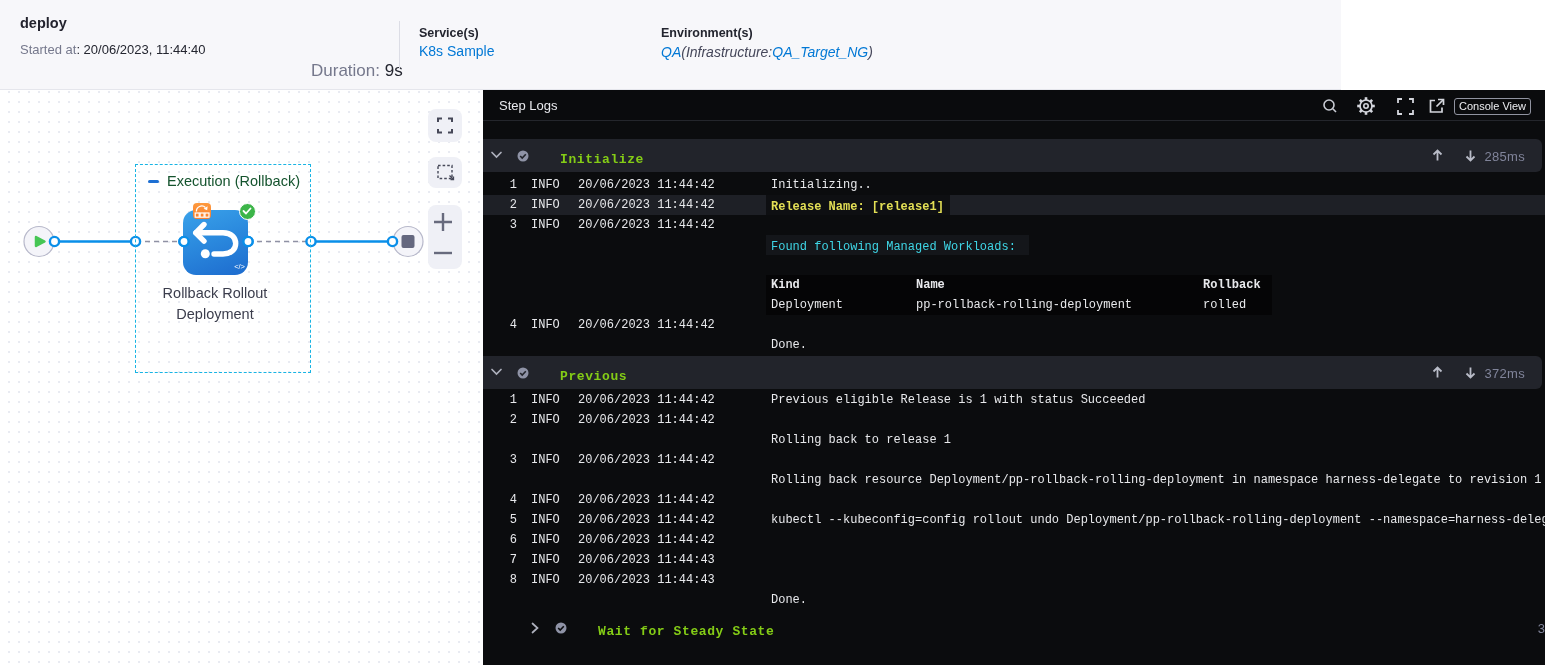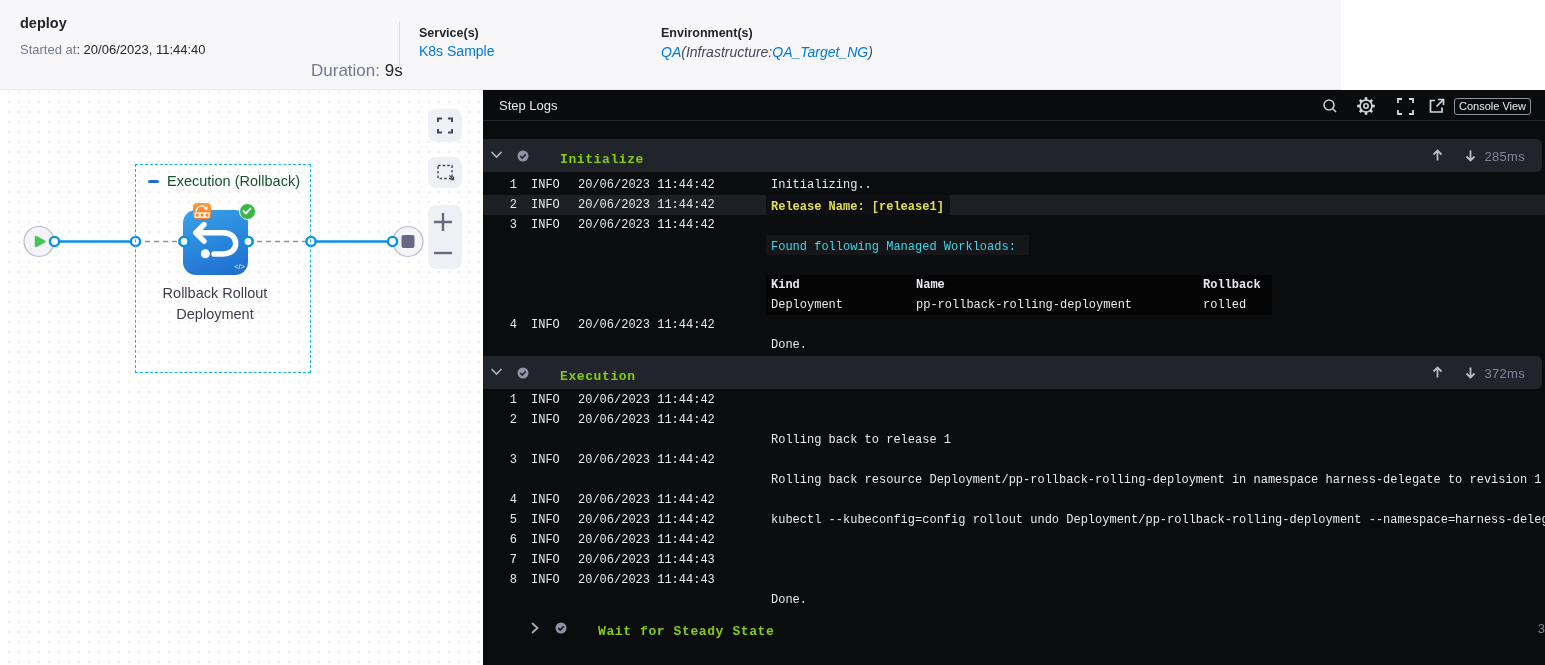--- a/index.html
+++ b/index.html
@@ -249,31 +249,31 @@
     <div class="lrow" style="top:245px"><span class="msg">Done.</span></div>
 
     <div class="secbar" id="bar2">
       <svg style="position:absolute;left:7px;top:11px" width="13" height="10" viewBox="0 0 13 10">
         <path d="M 2 2.5 L 6.5 7 L 11 2.5" fill="none" stroke="#aeb1bd" stroke-width="1.7" stroke-linecap="round"></path>
       </svg>
       <svg style="position:absolute;left:34px;top:11px" width="12" height="12" viewBox="0 0 12 12">
         <circle cx="6" cy="6" r="5.5" fill="#8f93a6"></circle>
         <path d="M 3.2 6 L 5.2 8 L 8.8 4.2" fill="none" stroke="#22242b" stroke-width="1.6"></path>
       </svg>
-      <span class="ttl">Execution</span>
+      <span class="ttl">Previous</span>
       <svg style="position:absolute;left:948px;top:10px" width="13" height="13" viewBox="0 0 13 13">
         <path d="M 6.5 11.5 V 2 M 2.5 5.5 L 6.5 1.5 L 10.5 5.5" fill="none" stroke="#b9bcc8" stroke-width="1.8"></path>
       </svg>
       <svg style="position:absolute;left:981px;top:10px" width="13" height="13" viewBox="0 0 13 13">
         <path d="M 6.5 1.5 V 11 M 2.5 7.5 L 6.5 11.5 L 10.5 7.5" fill="none" stroke="#b9bcc8" stroke-width="1.8"></path>
       </svg>
       <span class="ms">372ms</span>
     </div>
 
-    <div class="lrow" style="top:300px"><span class="ln">1</span><span class="lv">INFO</span><span class="ts">20/06/2023 11:44:42</span></div>
+    <div class="lrow" style="top:300px"><span class="ln">1</span><span class="lv">INFO</span><span class="ts">20/06/2023 11:44:42</span><span class="msg">Previous eligible Release is 1 with status Succeeded</span></div>
     <div class="lrow" style="top:320px"><span class="ln">2</span><span class="lv">INFO</span><span class="ts">20/06/2023 11:44:42</span></div>
     <div class="lrow" style="top:340px"><span class="msg">Rolling back to release 1</span></div>
     <div class="lrow" style="top:360px"><span class="ln">3</span><span class="lv">INFO</span><span class="ts">20/06/2023 11:44:42</span></div>
     <div class="lrow" style="top:380px"><span class="msg">Rolling back resource Deployment/pp-rollback-rolling-deployment in namespace harness-delegate to revision 1</span></div>
     <div class="lrow" style="top:400px"><span class="ln">4</span><span class="lv">INFO</span><span class="ts">20/06/2023 11:44:42</span></div>
     <div class="lrow" style="top:420px"><span class="ln">5</span><span class="lv">INFO</span><span class="ts">20/06/2023 11:44:42</span><span class="msg">kubectl --kubeconfig=config rollout undo Deployment/pp-rollback-rolling-deployment --namespace=harness-delegate</span></div>
     <div class="lrow" style="top:440px"><span class="ln">6</span><span class="lv">INFO</span><span class="ts">20/06/2023 11:44:42</span></div>
     <div class="lrow" style="top:460px"><span class="ln">7</span><span class="lv">INFO</span><span class="ts">20/06/2023 11:44:43</span></div>
     <div class="lrow" style="top:480px"><span class="ln">8</span><span class="lv">INFO</span><span class="ts">20/06/2023 11:44:43</span></div>
     <div class="lrow" style="top:500px"><span class="msg">Done.</span></div>

